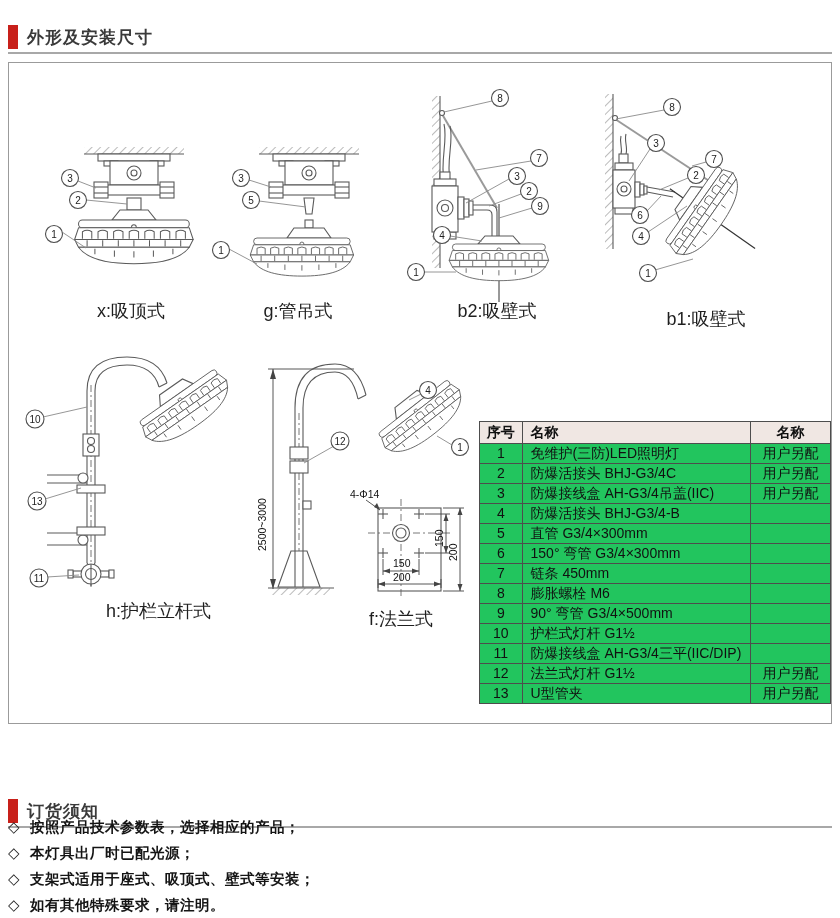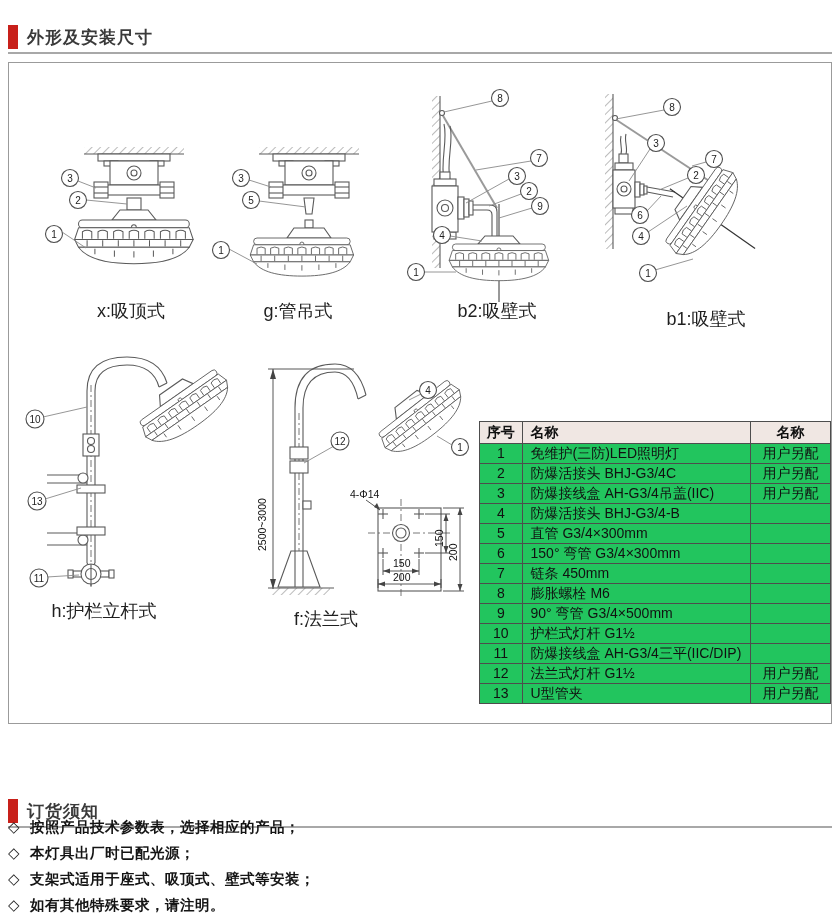--- a/index.html
+++ b/index.html
@@ -4,21 +4,21 @@
 <style>
   html,body{margin:0;padding:0;background:#fff;}
   body{width:840px;height:918px;position:relative;font-family:"Liberation Sans",sans-serif;color:#222;overflow:hidden;}
   
   .sec-header{position:absolute;left:8px;width:824px;height:28px;border-bottom:2px solid #a8a8a8;}
   .red-bar{position:absolute;left:0;top:1px;width:10px;height:24px;background:#c8201a;}
   .sec-title{position:absolute;left:19px;top:2px;font-size:17px;font-weight:bold;color:#3a3a3a;letter-spacing:1px;}
   
   #main-box{position:absolute;left:8px;top:62px;width:822px;height:660px;border:1px solid #9b9b9b;background:#fff;}
   .caption{position:absolute;font-size:18px;color:#1f1f1f;text-align:center;width:130px;}
-  .caption.left{text-align:center;}
+  .caption.left{text-align:right;margin-left:42px;}
   
   #parts-table{position:absolute;left:470px;top:358px;border-collapse:collapse;table-layout:fixed;font-size:14px;color:#111;background:#22c55e;}
   #parts-table th,#parts-table td{border:1px solid #4d4d4d;padding:0 4px;height:19px;line-height:13px;overflow:hidden;white-space:nowrap;}
   #parts-table th{background:#f0e7e3;font-weight:bold;height:21px;text-align:center;}
   #parts-table .c0{width:34px;text-align:center;}
   #parts-table .c1{width:216px;text-align:left;padding-left:8px;}
   #parts-table .c2{width:72px;text-align:center;}
   
   #order-notes-list{position:absolute;left:8px;top:818px;width:820px;}
   .note{display:flex;align-items:flex-start;height:26px;font-size:14.5px;font-weight:bold;color:#141414;letter-spacing:0.5px;}

